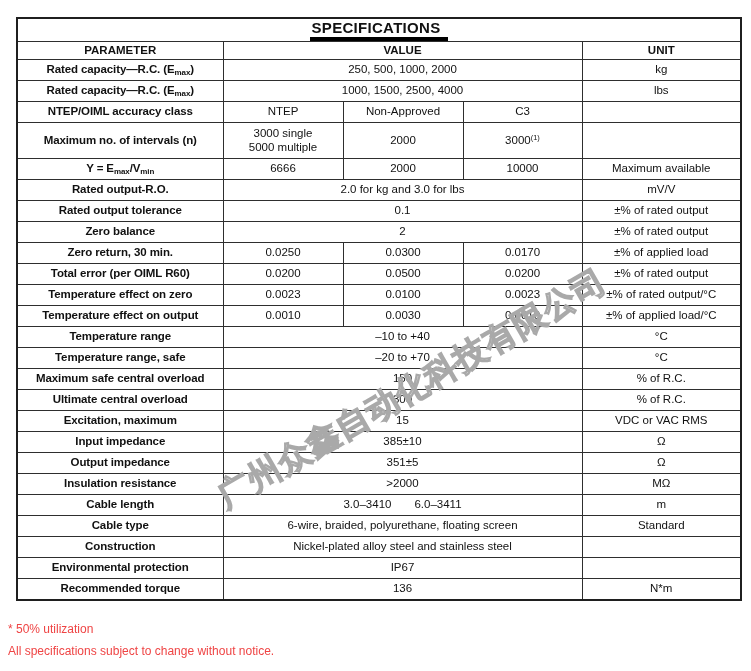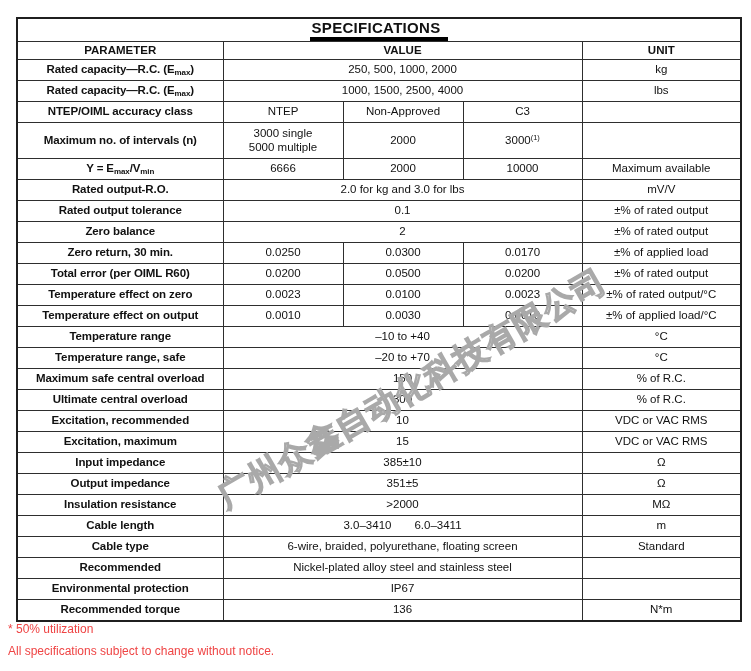--- a/index.html
+++ b/index.html
@@ -155,25 +155,20 @@
           <td class="param">Maximum safe central overload</td>
           <td colspan="3">150</td>
           <td>% of R.C.</td>
         </tr>
         <tr class="data-row">
           <td class="param">Ultimate central overload</td>
           <td colspan="3">300</td>
           <td>% of R.C.</td>
         </tr>
         <tr class="data-row">
-          <td class="param">Excitation, recommended</td>
-          <td colspan="3">10</td>
-          <td>VDC or VAC RMS</td>
-        </tr>
-        <tr class="data-row">
           <td class="param">Excitation, maximum</td>
           <td colspan="3">15</td>
           <td>VDC or VAC RMS</td>
         </tr>
         <tr class="data-row">
           <td class="param">Input impedance</td>
           <td colspan="3">385±10</td>
           <td>Ω</td>
         </tr>
         <tr class="data-row">
@@ -190,21 +185,21 @@
           <td class="param">Cable length</td>
           <td colspan="3">3.0–3410  6.0–3411</td>
           <td>m</td>
         </tr>
         <tr class="data-row">
           <td class="param">Cable type</td>
           <td colspan="3">6-wire, braided, polyurethane, floating screen</td>
           <td>Standard</td>
         </tr>
         <tr class="data-row">
-          <td class="param">Recommended</td>
+          <td class="param">Construction</td>
           <td colspan="3">Nickel-plated alloy steel and stainless steel</td>
           <td></td>
         </tr>
         <tr class="data-row">
           <td class="param">Environmental protection</td>
           <td colspan="3">IP67</td>
           <td></td>
         </tr>
         <tr class="data-row">
           <td class="param">Recommended torque</td>

